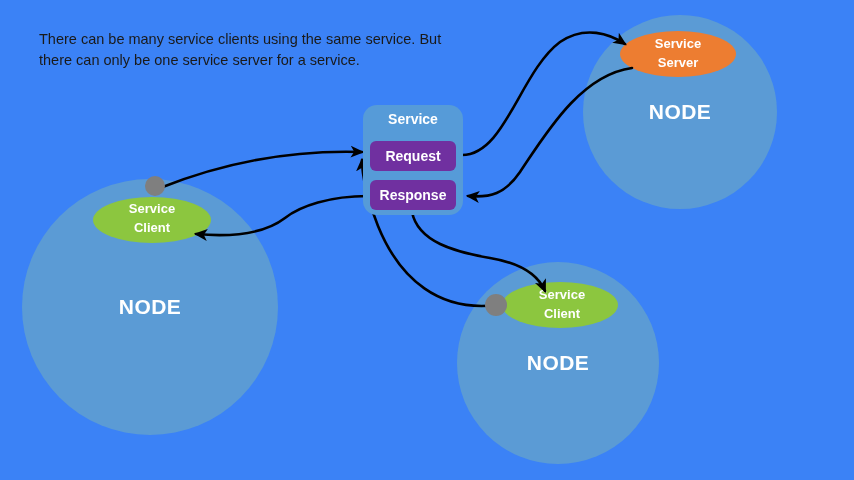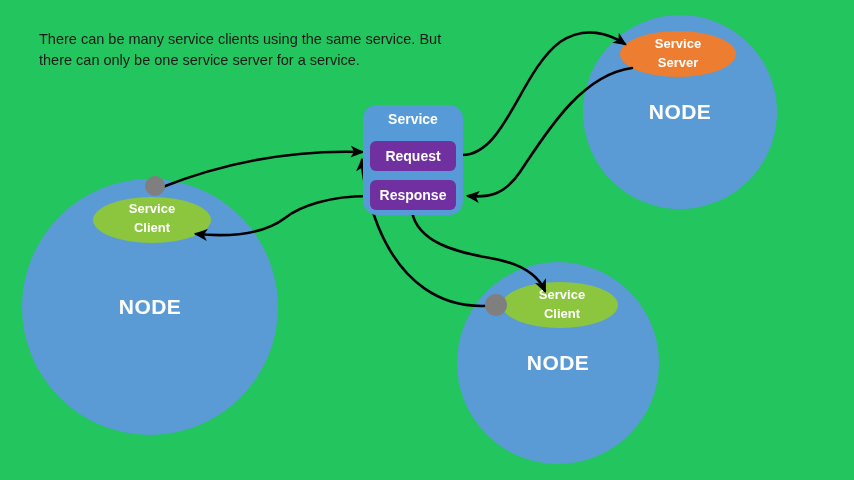--- a/index.html
+++ b/index.html
@@ -10,21 +10,21 @@
   body {
     width: 854px;
     height: 480px;
     font-family: "Liberation Sans", sans-serif;
     overflow: hidden;
   }
   #diagram-root {
     position: relative;
     width: 854px;
     height: 480px;
-    background: #22c55e;
+    background: #3b82f6;
   }
   svg.canvas {
     position: absolute;
     top: 0;
     left: 0;
     width: 854px;
     height: 480px;
     display: block;
   }
   text {

